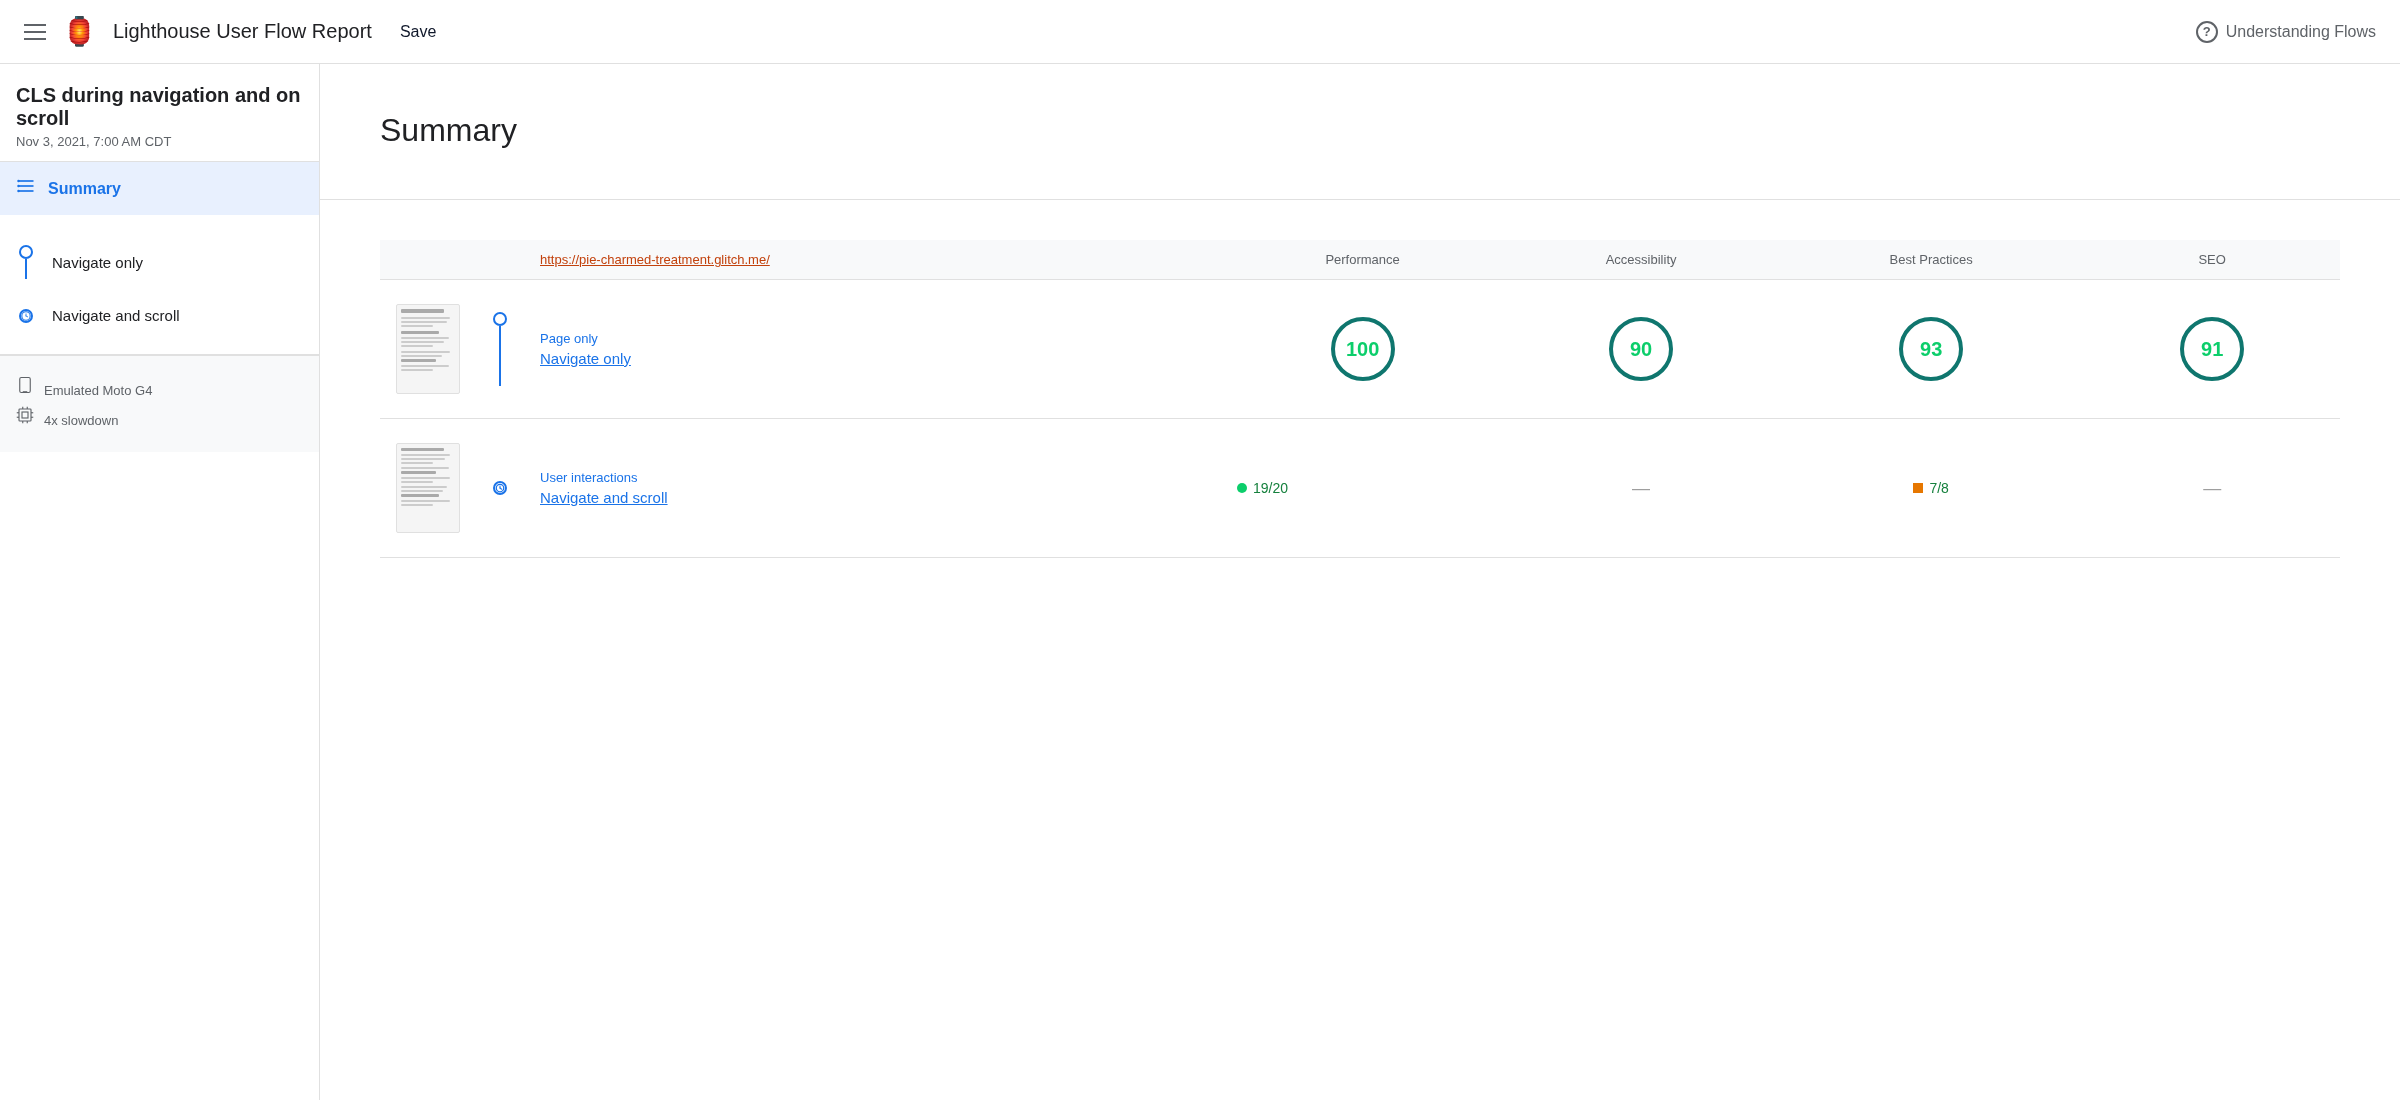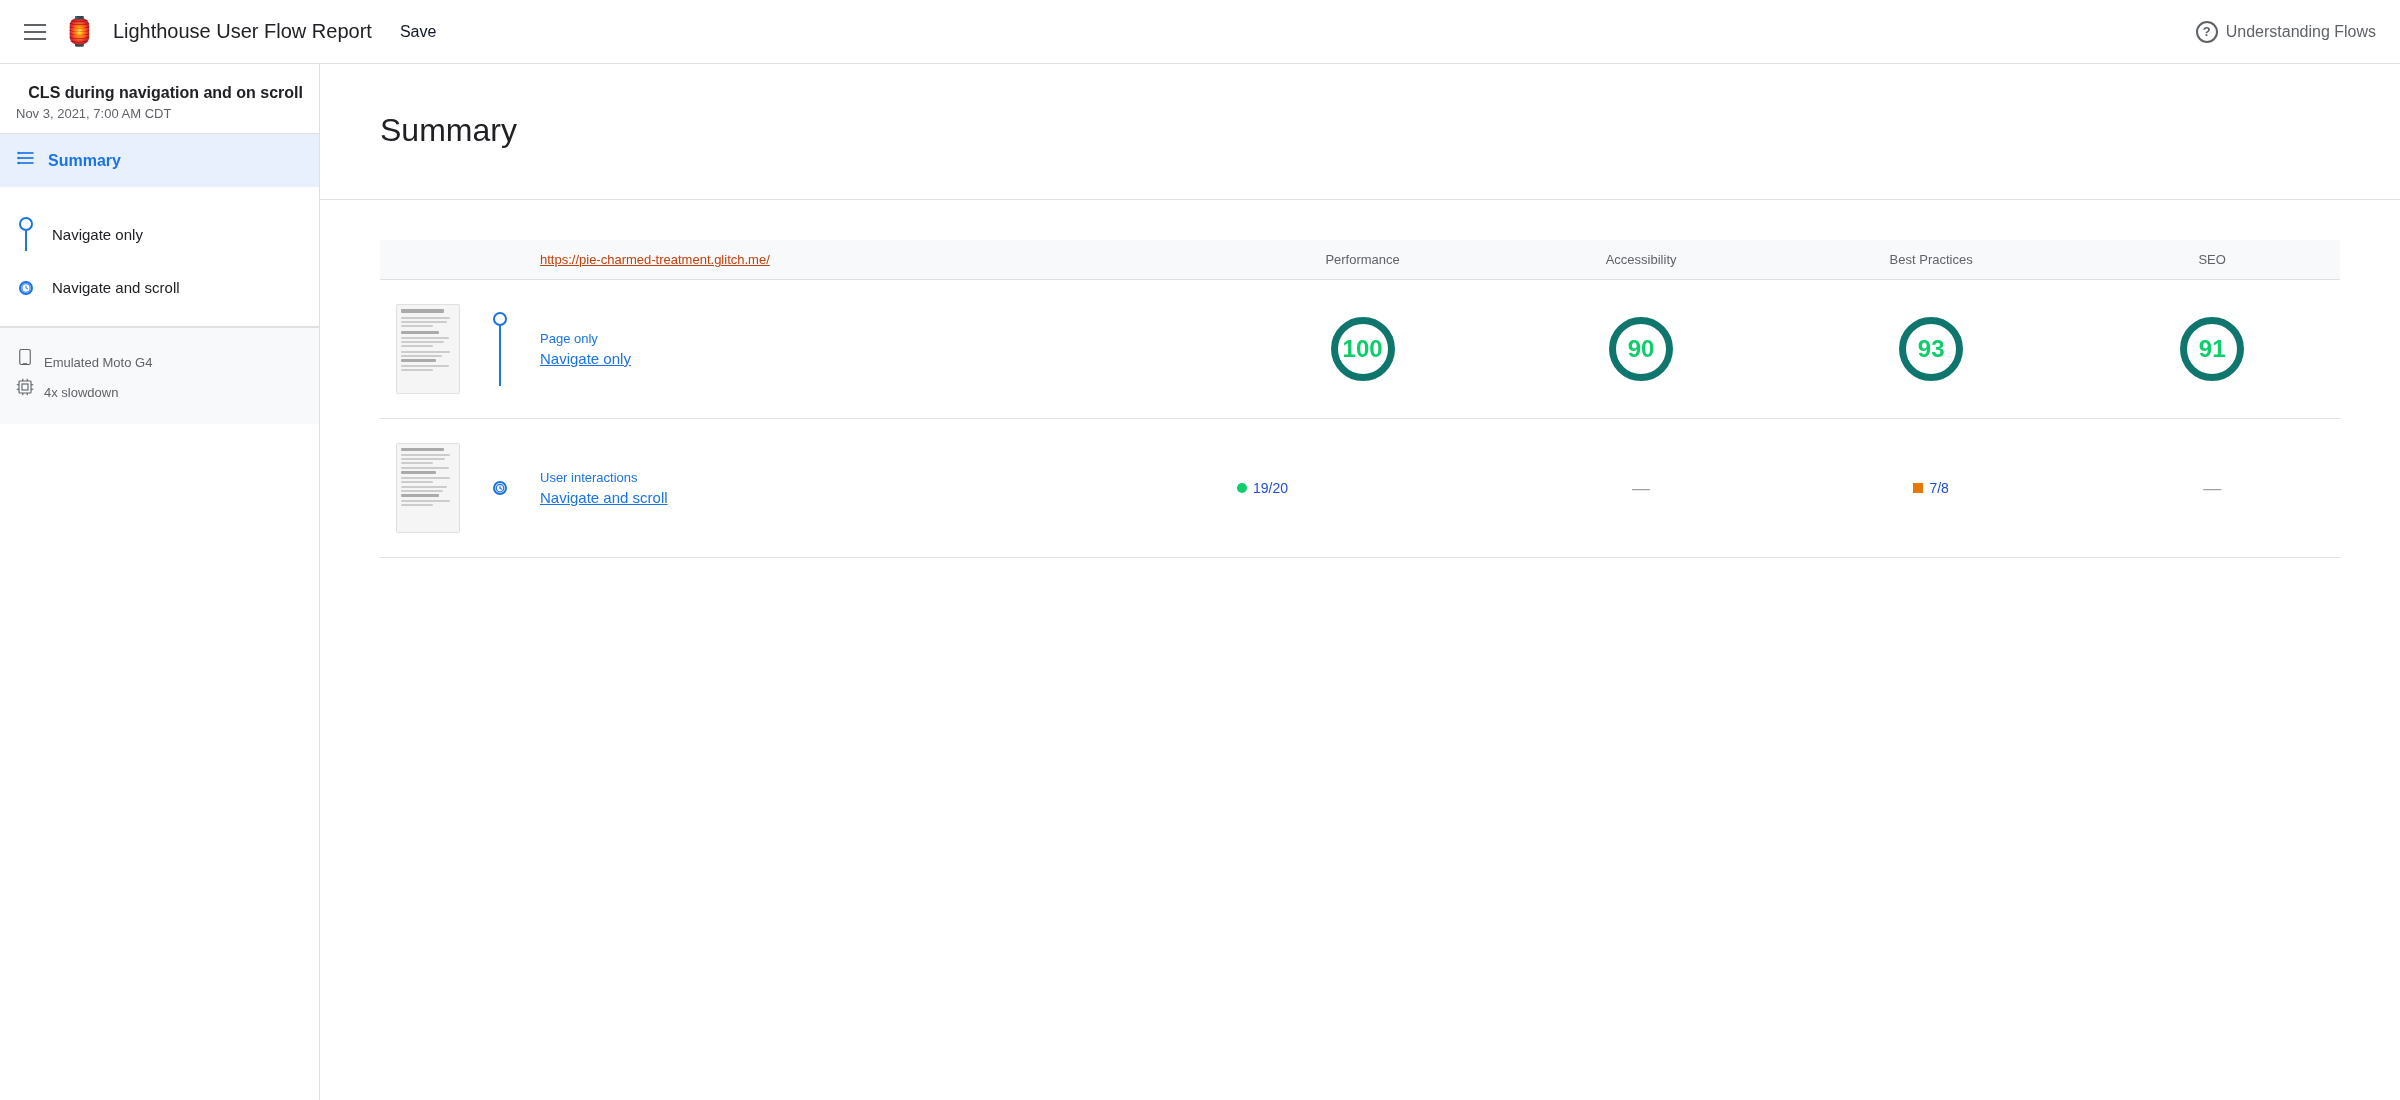--- a/index.html
+++ b/index.html
@@ -22,21 +22,21 @@
 
     
     .main-layout { display: flex; flex: 1; overflow: hidden; }
 
     
     .sidebar {
       width: 320px; flex-shrink: 0; border-right: 1px solid #e0e0e0;
       overflow-y: auto; background: #fff;
     }
     .sidebar-section { padding: 20px 16px 12px 16px; }
-    .sidebar-title { font-size: 16px; font-weight: 700; margin-bottom: 4px; text-align: right; }
+    .sidebar-title { font-size: 20px; font-weight: 700; margin-bottom: 4px; }
     .sidebar-date { font-size: 13px; color: #5f6368; }
     .sidebar-divider { height: 1px; background: #e0e0e0; margin: 0 0; }
 
     .sidebar-summary-item {
       display: flex; align-items: center; gap: 12px;
       padding: 14px 16px; background: #e8f0fe; cursor: pointer;
     }
     .sidebar-summary-icon { color: #1a73e8; font-size: 18px; }
     .sidebar-summary-label { font-size: 16px; font-weight: 600; color: #1a73e8; }
 
@@ -95,28 +95,28 @@
     .tl-line-seg { width: 2.5px; background: #1a73e8; height: 60px; }
 
     .info-cell { min-width: 180px; }
     .report-type { font-size: 13px; color: #1a73e8; font-weight: 500; margin-bottom: 4px; }
     .report-name { font-size: 15px; color: #1a73e8; text-decoration: underline; cursor: pointer; }
 
     
     .score-cell { text-align: center; }
     .score-circle {
       width: 64px; height: 64px; border-radius: 50%;
-      border: 7px solid #0f766e;
+      border: 4px solid #0f766e;
       display: flex; align-items: center; justify-content: center;
-      font-size: 24px; font-weight: 700; color: #0cce6b;
+      font-size: 20px; font-weight: 700; color: #0cce6b;
       margin: 0 auto;
     }
 
     
-    .timespan-score { display: flex; align-items: center; gap: 6px; font-size: 14px; color: #1d4ed8; }
+    .timespan-score { display: flex; align-items: center; gap: 6px; font-size: 14px; color: #15803d; }
     .ts-dot { width: 10px; height: 10px; border-radius: 50%; background: #0cce6b; flex-shrink: 0; }
     .ts-square { width: 10px; height: 10px; background: #e67700; flex-shrink: 0; }
     .ts-dash { font-size: 18px; color: #9e9e9e; display: block; text-align: center; }
 
     
     .clock-svg { width: 12px; height: 12px; }
   </style>
 </head>
 <body>
 

